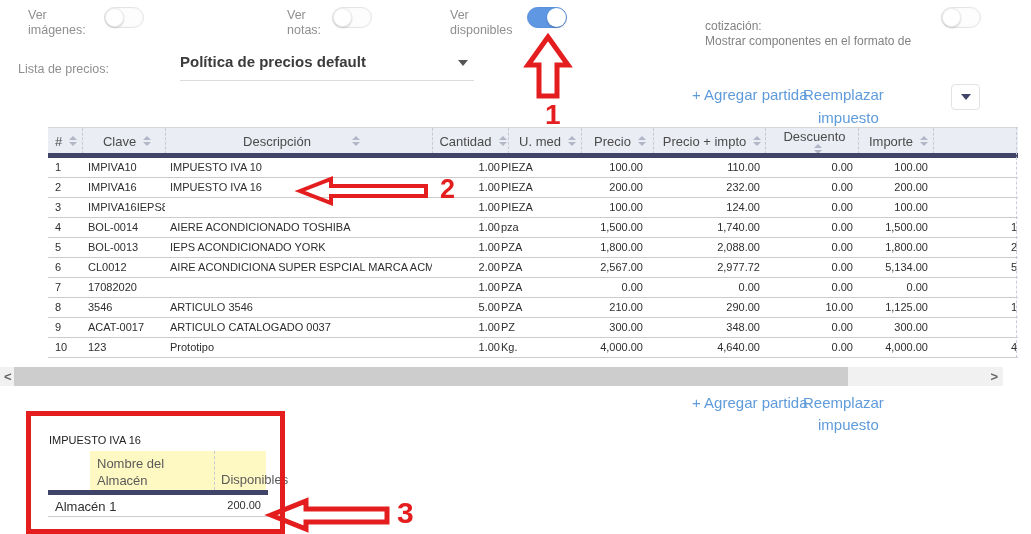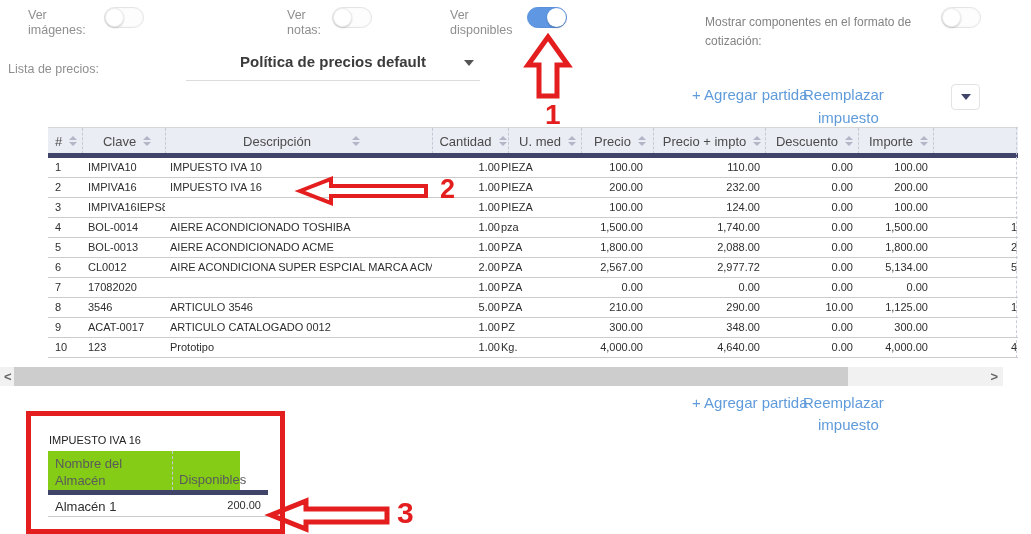--- a/index.html
+++ b/index.html
@@ -44,41 +44,41 @@
   .tr { position:relative; width:970px; height:20px; border-bottom:1px solid #cbcbcb; background:#fff; cursor:pointer; }
   .td { position:absolute; top:0; height:19px; line-height:19px; font-size:11px; color:#2e2e2e; white-space:nowrap; overflow:hidden; }
   .td.num { text-align:right; }
   .c0 { left:0;   width:34px;  padding-left:7px; }
   .c1 { left:34px;  width:83px;  padding-left:6px; }
   .c2 { left:117px; width:267px; padding-left:5px;gap:34px; }
   .c3 { left:384px; width:76px;  padding-right:8px; }
   .c4 { left:448px; width:73px;  padding-left:5px; }
   .c5 { left:533px; width:72px;  padding-right:10px; }
   .c6 { left:605px; width:112px; padding-right:5px; }
-  .c7 { left:717px; width:93px;  padding-right:5px; }
+  .c7 { left:717px; width:93px;  padding-right:5px;flex-direction:column; }
   .c8 { left:810px; width:75px;  padding-right:5px; }
   .c9 { left:885px; width:300px; padding-left:78px; }
   .th.c0 { left:0; width:34px; } .th.c1 { left:34px; width:83px; } .th.c2 { left:117px; width:267px; }
   .th.c3 { left:384px; width:76px; padding-right:0; } .th.c4 { left:460px; width:73px; }
   .th.c5 { left:533px; width:72px; padding-right:0; } .th.c6 { left:605px; width:112px; padding-right:0; }
   .th.c7 { left:717px; width:93px; padding-right:0; } .th.c8 { left:810px; width:75px; padding-right:0; }
   .th.c9 { left:885px; width:300px; padding-left:5px; }
   .v-dash { position:absolute; left:968px; top:0; width:0; height:231px; border-left:1px dashed #c9ccd9; }
 
   
   .scrollbar { position:absolute; left:0; top:367px; width:1003px; height:19px; background:#f1f1f1; }
   .sb-arrow { position:absolute; top:1px; font-size:13px; font-weight:bold; color:#666; cursor:pointer; line-height:17px; }
   .sb-left { left:4px; } .sb-right { right:5px; }
   .sb-thumb { position:absolute; left:14px; top:0; width:834px; height:19px; background:#cdcdcd; cursor:pointer; }
 
   
   .red-box { position:absolute; left:26px; top:411px; width:259px; height:123px; border:5px solid #e41e1e; background:transparent; }
   .detail-title { position:absolute; left:49px; top:434px; font-size:11px; color:#222; }
   .mini-table { position:absolute; left:48px; top:451px; width:220px; }
-  .mini-head { position:relative; width:192px; height:39px; background:#84cc16; }
+  .mini-head { position:relative; width:176px; height:39px; background:#fef9c3;margin-left:42px; }
   .mini-th { position:absolute; font-size:13px; color:#5a5a5a; }
   .mini-th-1 { left:7px; top:4px; line-height:17px; }
   .mini-th-2 { left:131px; top:21px; }
   .mini-sep { position:absolute; left:124px; top:0; height:39px; border-left:1px dashed #c6c9d6; }
   .mini-navy { width:220px; height:5px; background:#3f4468; }
   .mini-row { position:relative; width:220px; height:22px; border-bottom:1px solid #ccc; }
   .mini-td-1 { position:absolute; left:7px; top:4px; font-size:13px; color:#2e2e2e; }
   .mini-td-2 { position:absolute; right:7px; top:4px; font-size:11px; color:#2e2e2e; }
 
   
@@ -108,29 +108,29 @@
 
   <div class="abs glabel" style="left:450px; top:8px;">
     <div>Ver</div>
     <div>disponibles</div>
   </div>
   <div class="tog" style="left:527px; top:7px;" data-state="on">
     <span class="knob"></span>
   </div>
 
   <div class="abs small-gray" style="left:705px; top:15px;">
+    <div style="margin-top:4px;">cotización:</div>
     <div>Mostrar componentes en el formato de</div>
-    <div style="margin-top:4px;">cotización:</div>
   </div>
   <div class="tog" style="left:941px; top:7px;" data-state="off">
     <span class="knob"></span>
   </div>
 
-  <div class="abs glabel" style="left:8px; top:62px;">Lista de precios:</div>
-  <div class="abs" style="left:186px; top:53px; width:294px; cursor:pointer;text-align:center;">
+  <div class="abs glabel" style="left:18px; top:62px;">Lista de precios:</div>
+  <div class="abs" style="left:180px; top:53px; width:294px; cursor:pointer;">
     <span class="sel-value">Política de precios default</span>
     <span class="sel-caret abs" style="right:6px; top:7px;"></span>
     <div class="sel-underline" style="margin-top:9px;"></div>
   </div>
 
   <span class="link abs" style="left:692px; top:86px;">+ Agregar partida</span>
   <span class="link abs" style="left:803px; top:86px;">Reemplazar</span>
   <span class="link abs" style="left:818px; top:109px;">impuesto</span>
   <div class="caret-btn" style="left:951px; top:84px;">
     <span class="tri"></span>
@@ -250,21 +250,21 @@
       <span class="td c4">pza</span>
       <span class="td c5 num">1,500.00</span>
       <span class="td c6 num">1,740.00</span>
       <span class="td c7 num">0.00</span>
       <span class="td c8 num">1,500.00</span>
       <span class="td c9">1</span>
     </div>
         <div class="tr">
       <span class="td c0">5</span>
       <span class="td c1">BOL-0013</span>
-      <span class="td c2">AIERE ACONDICIONADO ACME</span>
+      <span class="td c2">IEPS ACONDICIONADO YORK</span>
       <span class="td c3 num">1.00</span>
       <span class="td c4">PZA</span>
       <span class="td c5 num">1,800.00</span>
       <span class="td c6 num">2,088.00</span>
       <span class="td c7 num">0.00</span>
       <span class="td c8 num">1,800.00</span>
       <span class="td c9">2</span>
     </div>
         <div class="tr">
       <span class="td c0">6</span>
@@ -297,21 +297,21 @@
       <span class="td c4">PZA</span>
       <span class="td c5 num">210.00</span>
       <span class="td c6 num">290.00</span>
       <span class="td c7 num">10.00</span>
       <span class="td c8 num">1,125.00</span>
       <span class="td c9">1</span>
     </div>
         <div class="tr">
       <span class="td c0">9</span>
       <span class="td c1">ACAT-0017</span>
-      <span class="td c2">ARTICULO CATALOGADO 0012</span>
+      <span class="td c2">ARTICULO CATALOGADO 0037</span>
       <span class="td c3 num">1.00</span>
       <span class="td c4">PZ</span>
       <span class="td c5 num">300.00</span>
       <span class="td c6 num">348.00</span>
       <span class="td c7 num">0.00</span>
       <span class="td c8 num">300.00</span>
       <span class="td c9"></span>
     </div>
         <div class="tr">
       <span class="td c0">10</span>

